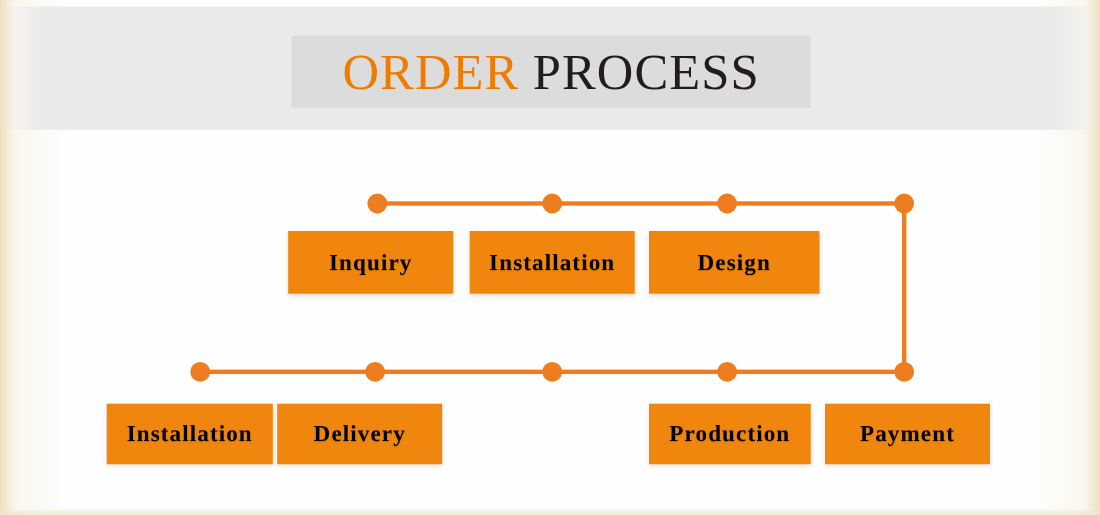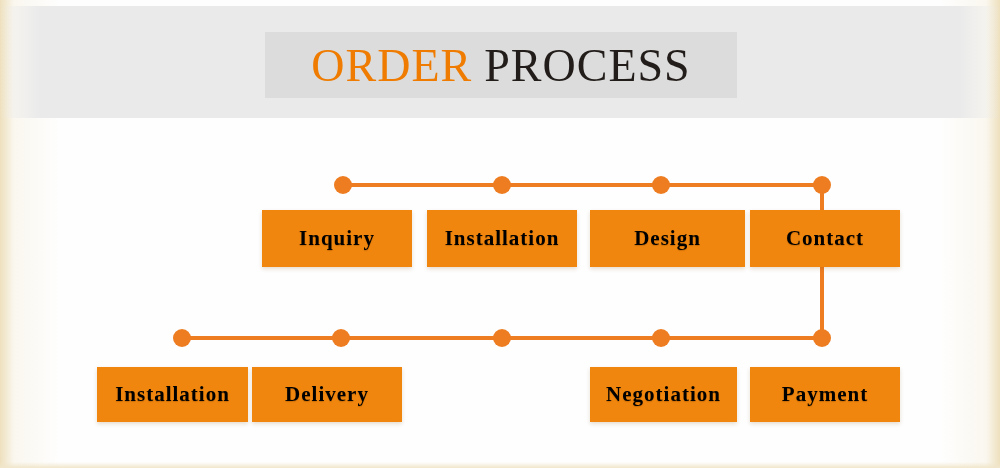--- a/index.html
+++ b/index.html
@@ -115,31 +115,28 @@
 
     <div class="step" style="left:262px; top:210px; width:150px;">
       <span>Inquiry</span>
     </div>
     <div class="step" style="left:427px; top:210px; width:150px;">
       <span>Installation</span>
     </div>
     <div class="step" style="left:590px; top:210px; width:155px;">
       <span>Design</span>
     </div>
-    <div class="step" style="left:750px; top:210px; width:150px;">
-      <span>Contact</span>
-    </div>
 
     <div class="step" style="left:97px; top:367px; width:151px; height:55px;">
       <span>Installation</span>
     </div>
     <div class="step" style="left:252px; top:367px; width:150px; height:55px;">
       <span>Delivery</span>
     </div>
     <div class="step" style="left:590px; top:367px; width:147px; height:55px;">
-      <span>Negotiation</span>
+      <span>Production</span>
     </div>
     <div class="step" style="left:750px; top:367px; width:150px; height:55px;">
       <span>Payment</span>
     </div>
 
   </div>
 </div>
 
 </body></html>

